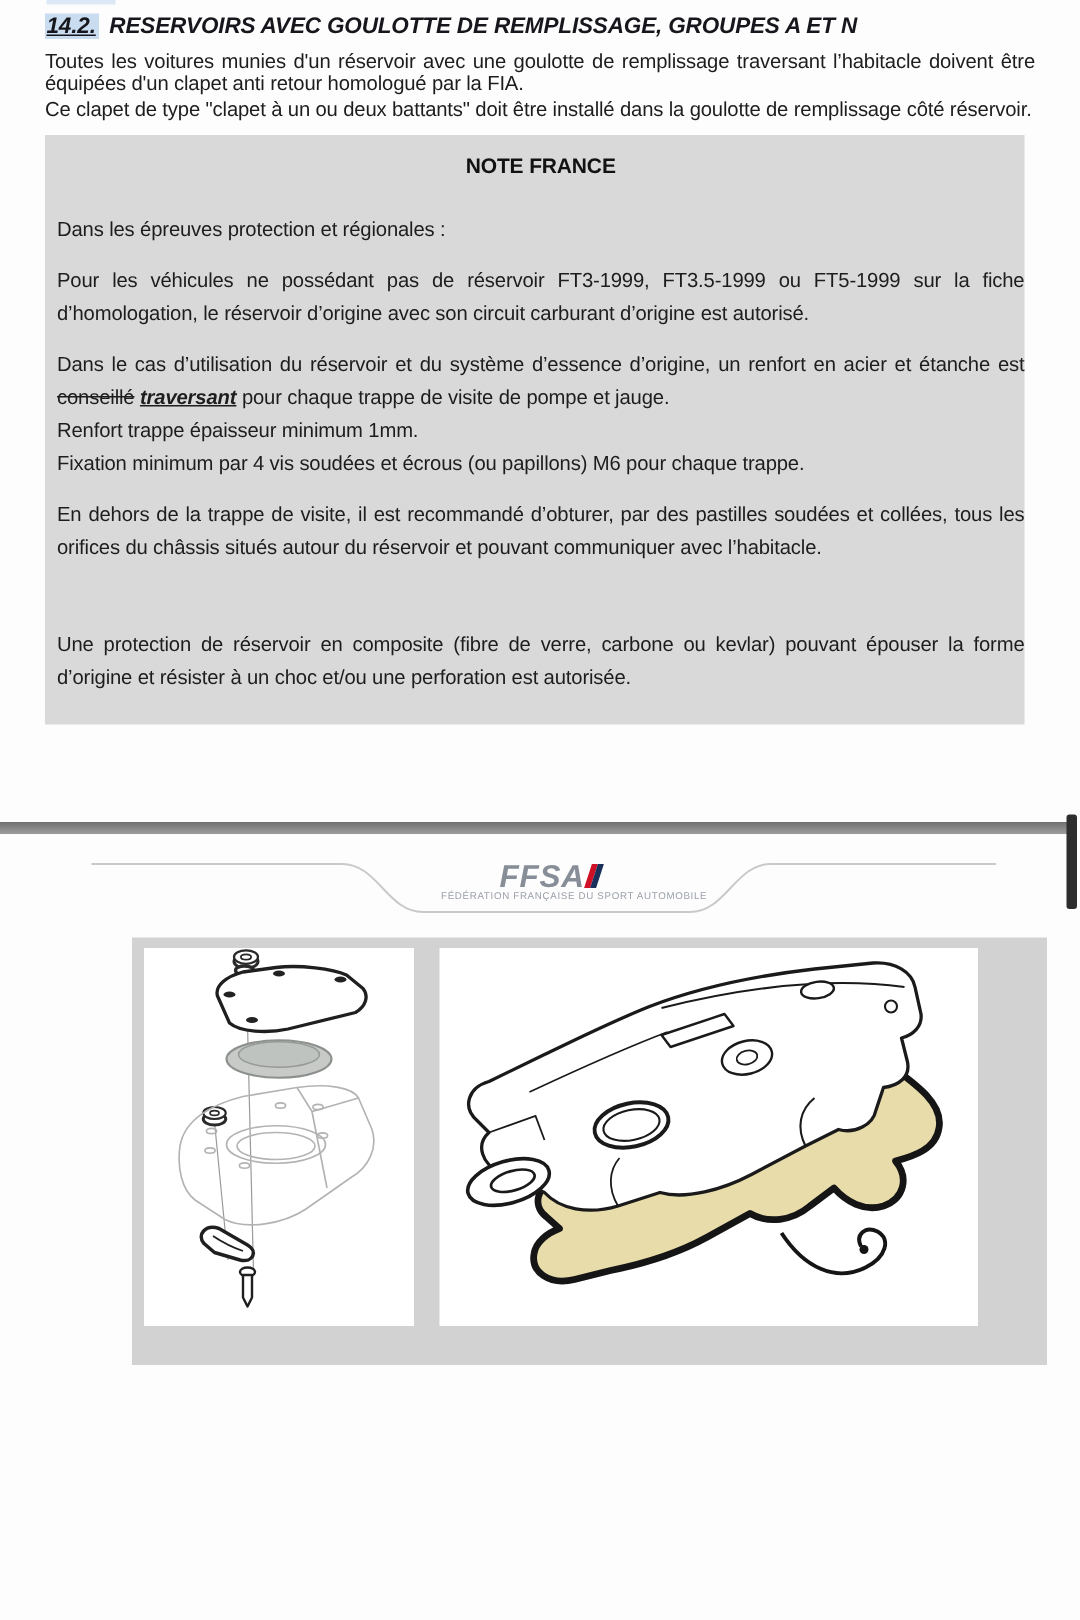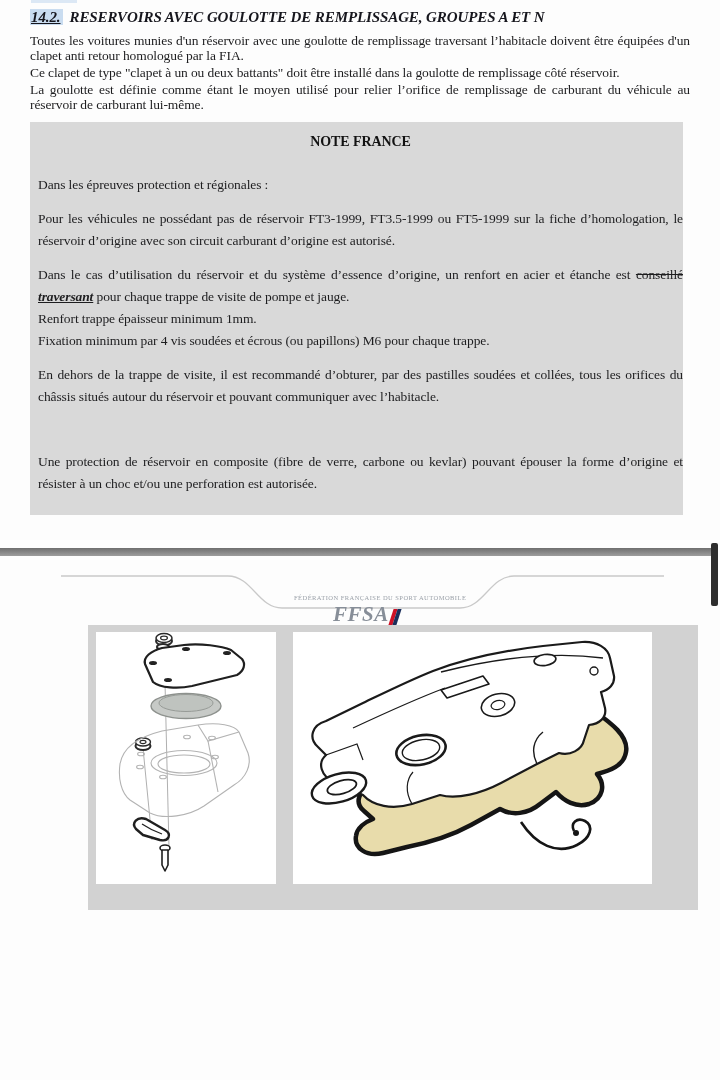--- a/index.html
+++ b/index.html
@@ -1,19 +1,19 @@
 <!DOCTYPE html>
 <html><head>
 <meta charset="utf-8">
 <style>
   * { margin:0; padding:0; box-sizing:border-box; }
   html,body { background:#ffffff; }
   .page {
     position:relative; width:720px; height:1080px; background:#fdfdfd;
-    overflow:hidden; font-family:Liberation Serif, serif; color:#1d1d1f;
+    overflow:hidden; font-family:Liberation Sans, sans-serif; color:#1d1d1f;
   }
   .top-remnant { position:absolute; top:0; left:31px; width:46px; height:3px;
     background:#d3e2f2; opacity:.8; }
   .content { position:absolute; top:9px; left:30px; width:660px; }
   .doc-title { font-size:15px; font-weight:bold; font-style:italic; color:#16161d;
     margin-bottom:7px; letter-spacing:-0.1px; }
   .doc-title .num { background:#c9dcf0; text-decoration:underline; padding:0 2px 0 1px; margin-right:7px; }
   .body-p { font-size:13.5px; line-height:15px; text-align:justify; letter-spacing:-0.1px; margin-bottom:2px; }
   .note-box { margin-top:10px; width:653px; background:#d9d9d9; padding:8px 0 20px 8px; }
   .note-title { text-align:center; font-weight:bold; font-size:14px; color:#121212;
@@ -21,21 +21,21 @@
   .note-box p { font-size:13.5px; line-height:22px; text-align:justify; letter-spacing:-0.1px; margin-bottom:12px; }
   .note-box p:last-child { margin-bottom:0;margin-top:43px; }
   .strike { text-decoration:line-through; }
   .oblig { font-weight:bold; font-style:italic; text-decoration:underline; }
   .page-divider { position:absolute; top:548px; left:0; width:714px; height:8px;
     background:linear-gradient(#6f6f6f, #9d9d9d); }
   .scroll-thumb { position:absolute; top:543px; right:2px; width:7px; height:63px;
     background:#2d2d2d; border-radius:2px; }
   .banner-curve { position:absolute; top:570px; left:60px; }
   .ffsa-word { position:absolute; top:573px; left:333px; width:100px; height:22px;
-    display:flex; align-items:flex-end;margin-top:30px; }
+    display:flex; align-items:center; }
   .ffsa-text { font-size:21px; font-weight:bold; font-style:italic; color:#878e98;
     letter-spacing:0.5px; line-height:1; }
   .ffsa-flag { display:inline-flex; margin-left:2px; transform:skewX(-18deg); }
   .ffsa-flag .bar { width:4px; height:16px; }
   .ffsa-sub { position:absolute; top:594px; left:294px; width:166px; text-align:center;
     font-size:6.5px; color:#9ba1a9; letter-spacing:0.45px; white-space:nowrap; }
   .figures-panel { position:absolute; top:625px; left:88px; width:610px; height:285px;
     background:#d2d2d2; }
   .fig-box { position:absolute; top:7px; background:#ffffff; }
   .fig-left  { left:8px;  width:180px; height:252px; }
@@ -47,21 +47,20 @@
 
 <div class="page">
 
   <div class="top-remnant"></div>
 
   <div class="content">
     <div class="doc-title"><span class="num">14.2.</span><span>RESERVOIRS AVEC GOULOTTE DE REMPLISSAGE, GROUPES A ET N</span></div>
 
     <p class="body-p">Toutes les voitures munies d'un réservoir avec une goulotte de remplissage traversant l’habitacle doivent être équipées d'un clapet anti retour homologué par la FIA.</p>
     <p class="body-p">Ce clapet de type "clapet à un ou deux battants" doit être installé dans la goulotte de remplissage côté réservoir.</p>
-    <p class="body-p">La goulotte est définie comme étant le moyen utilisé pour relier l’orifice de remplissage de carburant du véhicule au réservoir de carburant lui-même.</p>
 
     <div class="note-box">
       <div class="note-title">NOTE FRANCE</div>
       <p>Dans les épreuves protection et régionales :</p>
       <p>Pour les véhicules ne possédant pas de réservoir FT3-1999, FT3.5-1999 ou FT5-1999 sur la fiche d’homologation, le réservoir d’origine avec son circuit carburant d’origine est autorisé.</p>
       <p>
         <span>Dans le cas d’utilisation du réservoir et du système d’essence d’origine, un renfort en acier et étanche est</span>
         <span class="strike">conseillé</span>
         <span class="oblig">traversant</span>
         <span>pour chaque trappe de visite de pompe et jauge.</span><br>

